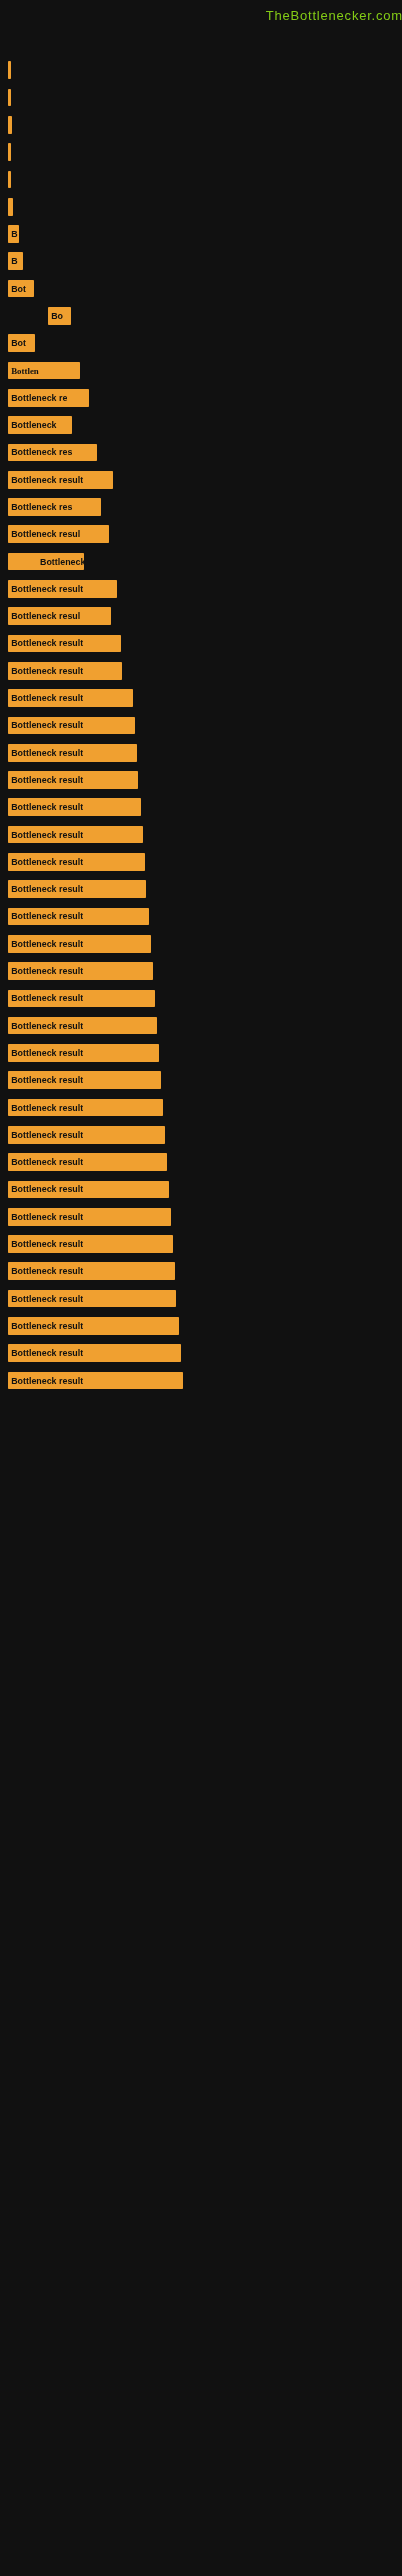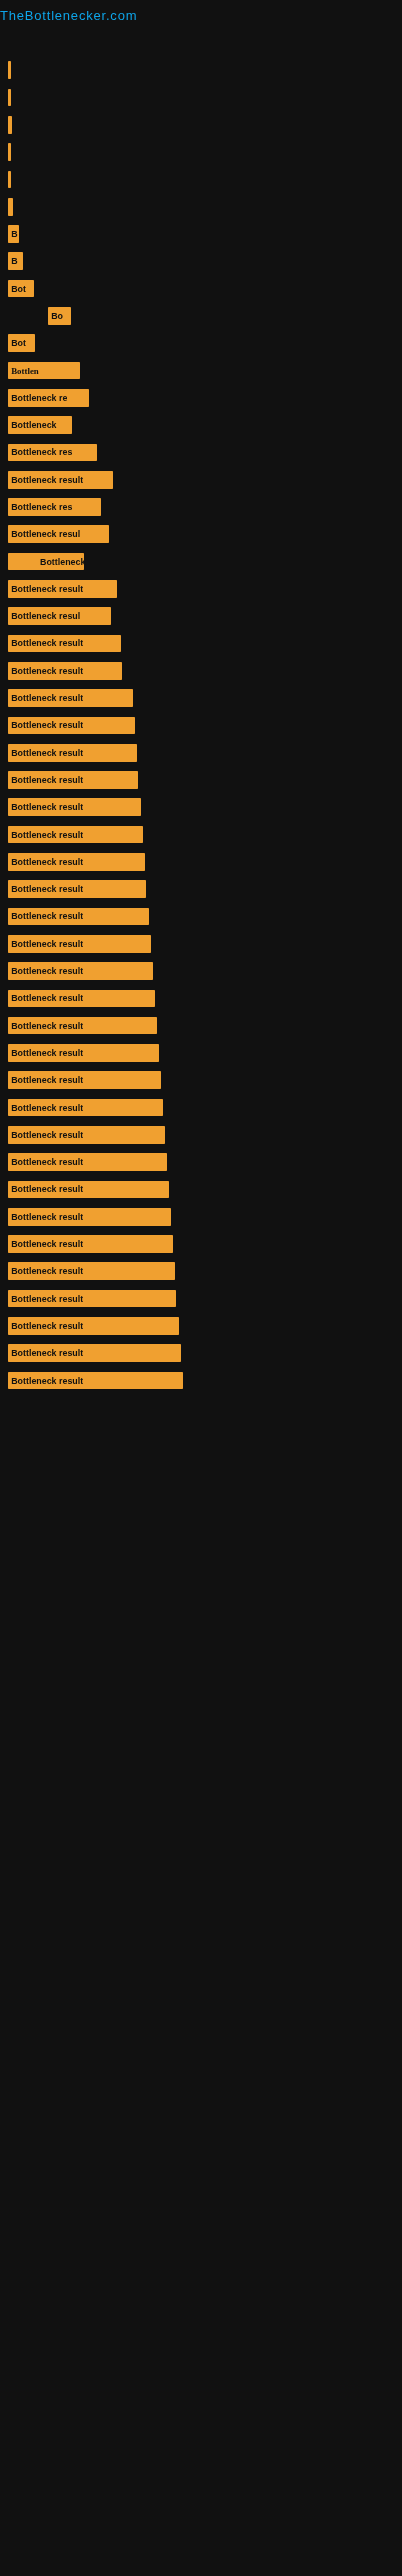--- a/index.html
+++ b/index.html
@@ -5,23 +5,23 @@
     * { margin: 0; padding: 0; box-sizing: border-box; }
     body {
       background-color: #111;
       width: 403px;
       min-height: 2576px;
       font-family: Arial, sans-serif;
       position: relative;
       overflow-x: hidden;
     }
     .site-title {
-      color: #0ea5e9;
+      color: #84cc16;
       font-size: 13px;
-      text-align: left;
+      text-align: right;
       padding: 8px 0 4px 0;
       letter-spacing: 0.8px;
     }
     .bars-container {
       padding: 32px 8px 16px 8px;
       display: flex;
       flex-direction: column;
       gap: 0px;
     }
     .bar-row {

